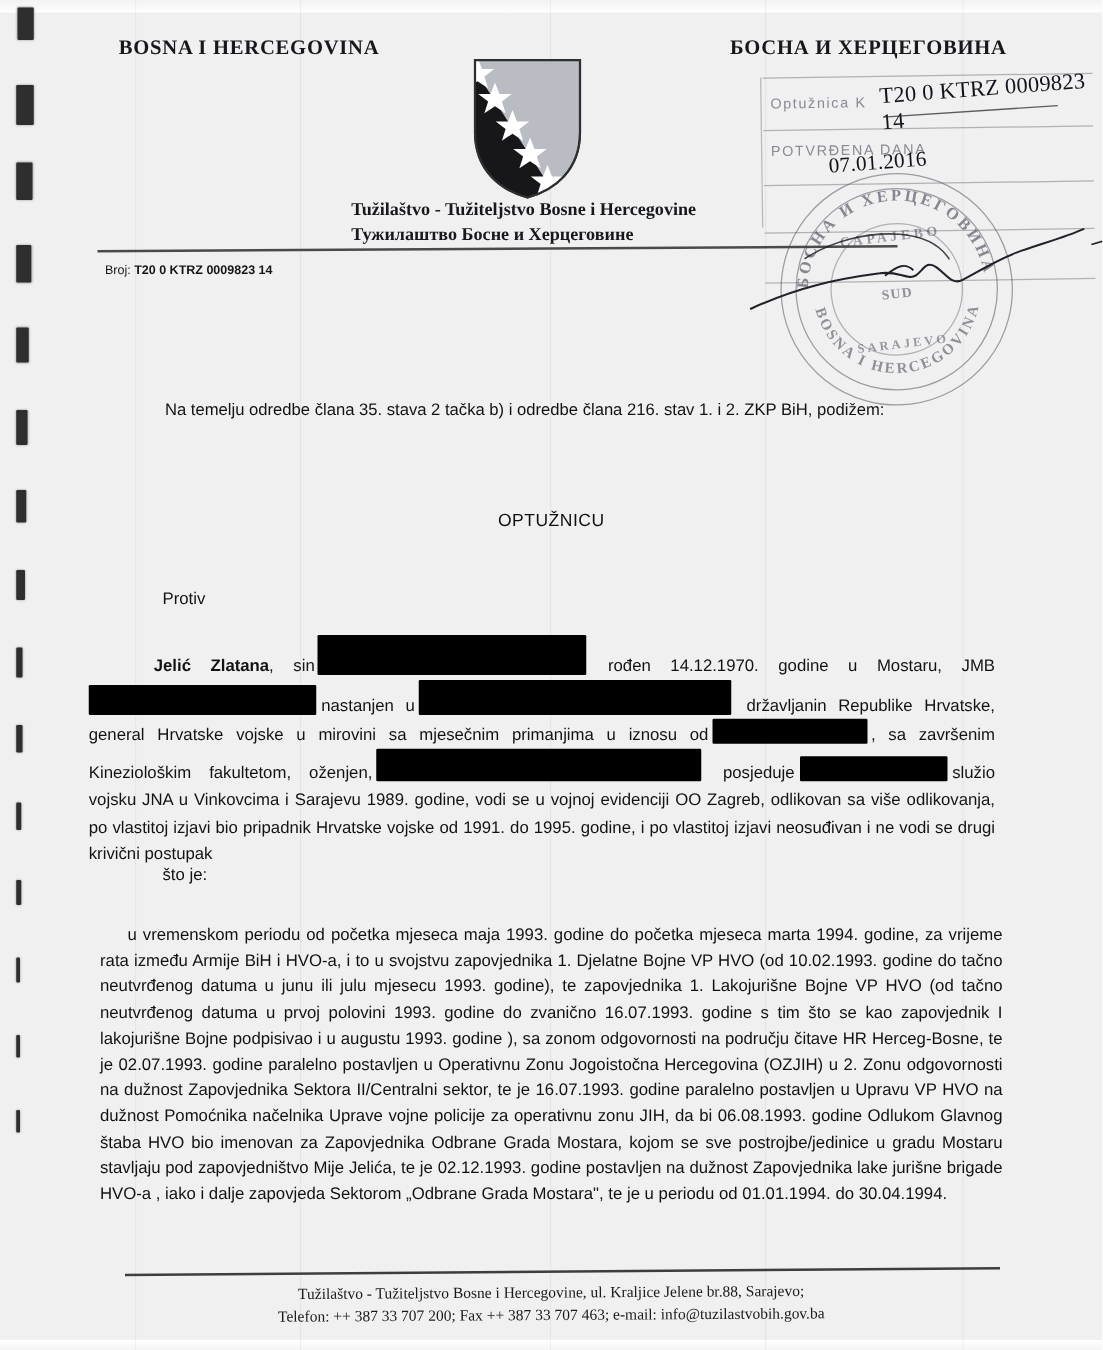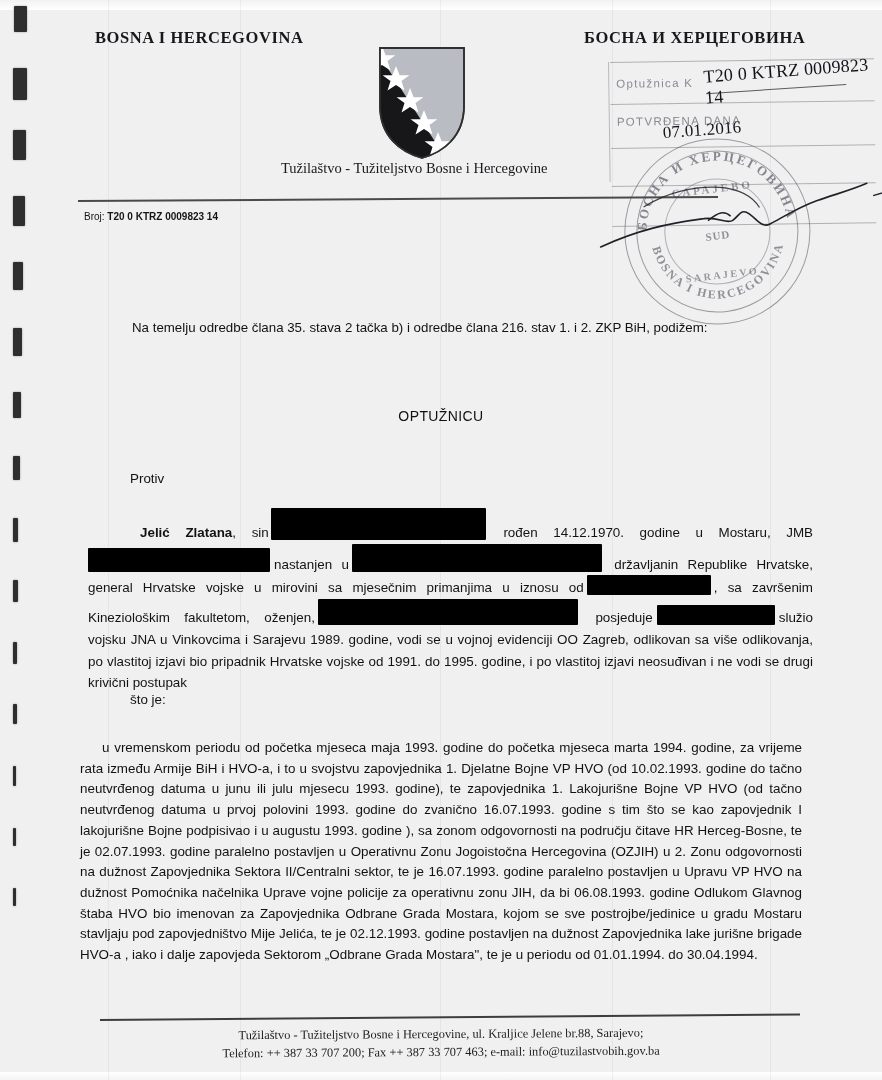--- a/index.html
+++ b/index.html
@@ -37,21 +37,21 @@
     letter-spacing:.6px;color:#17171c;}
   .hdr-right{position:absolute;left:584px;top:10px;
     font-family:"Liberation Serif",serif;font-weight:bold;font-size:16.5px;
     letter-spacing:.6px;color:#17171c;}
 
   
   .coa{position:absolute;left:374px;top:26px;width:96px;height:118px;}
 
   
   .office{position:absolute;left:281px;top:158px;
-    font-family:"Liberation Serif",serif;font-weight:normal;font-size:14.5px;
+    font-family:"Liberation Serif",serif;font-weight:bold;font-size:14.5px;
     line-height:1.38;color:#17171c;white-space:nowrap;}
   .office .lat{display:block;}
   .office .cyr{display:block;}
 
   
   .rule{position:absolute;left:78px;top:200px;width:640px;height:2px;
         background:#4a4a4a;transform:rotate(-0.35deg);transform-origin:left center;}
 
   
   .numblock{position:absolute;left:84px;top:209px;font-size:10px;line-height:1.62;color:#151515;}
@@ -89,21 +89,21 @@
   .p{
     position:absolute;font-size:13.4px;color:#121212;
     line-height:1.5;text-align:justify;
   }
   .legalbasis{left:88px;top:0px;width:700px;white-space:nowrap;font-size:13.3px;margin-left:44px;}
   .title-optuznica{position:absolute;left:0;right:0;top:90px;text-align:center;
     font-size:14px;font-weight:normal;letter-spacing:.4px;color:#101010;}
   .protiv{position:absolute;left:130px;top:153px;font-size:13.4px;color:#121212;}
 
   
-  .accused{position:absolute;left:88px;top:190px;width:725px;
+  .accused{position:absolute;left:71px;top:190px;width:725px;
     font-size:13.4px;line-height:1.62;color:#131313;text-align:justify;}
   .accused .ind{display:inline-block;width:52px;}
   .accused b{font-weight:bold;}
 
   
   .redact{display:inline-block;background:#000;vertical-align:-3px;border-radius:1px;}
 
   .stoje{position:absolute;left:130px;top:374px;font-size:13.4px;color:#121212;}
 
   .narrative{position:absolute;left:80px;top:420px;width:722px;
@@ -172,20 +172,21 @@
             <polygon points="8,2 11.6,11.2 21.4,11.2 13.5,17.1 16.5,26.6 8,20.9 -0.5,26.6 2.5,17.1 -5.4,11.2 4.4,11.2"></polygon>
           </g>
         </g>
         <path d="M6,4 H90 V62 C90,92 70,108 48,114 C26,108 6,92 6,62 Z" fill="none" stroke="#2f2f2f" stroke-width="1.8"></path>
       </svg>
     </div>
   </div>
 
   <div class="office">
     <span class="lat">Tužilaštvo - Tužiteljstvo Bosne i Hercegovine</span>
+    <span class="cyr">Тужилаштво Босне и Херцеговине</span>
   </div>
 
   <div class="rule"></div>
 
   <div class="numblock">
     <div>
       <span>Broj:</span>
       <b>T20 0 KTRZ 0009823 14</b>
     </div>
   </div>

